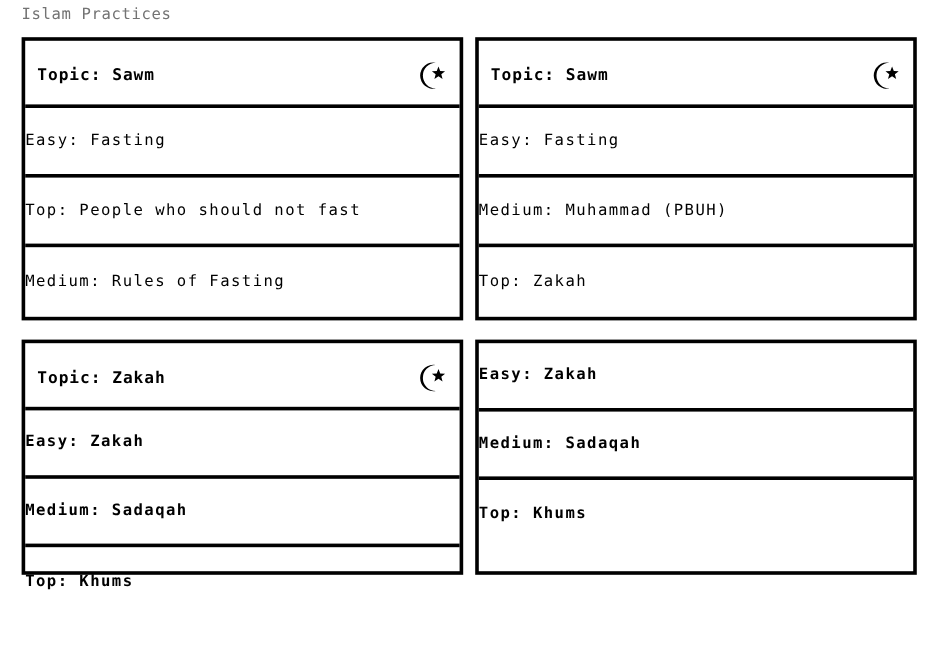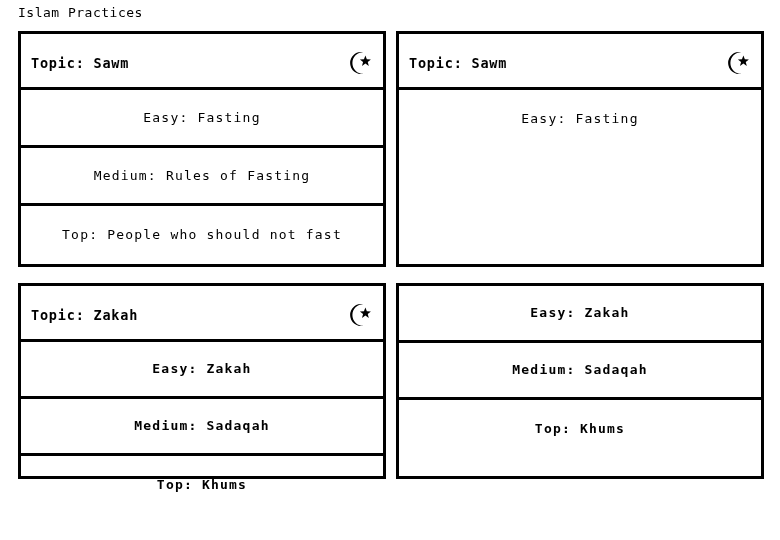--- a/index.html
+++ b/index.html
@@ -17,21 +17,21 @@
     color: #000000;
   }
   #page-title {
     position: absolute;
     left: 18px;
     top: 4px;
     font-size: 13px;
     line-height: 18px;
     letter-spacing: 0.5px;
     white-space: pre;
-    color: #000000;
+    color: #737373;
   }
   #cards-grid {
     position: absolute;
     left: 0;
     top: 0;
     width: 780px;
     height: 540px;
   }
   .card {
     position: absolute;
@@ -68,21 +68,21 @@
     margin-right: 4px;
   }
   .card-icon svg { display: block; }
 
   .card-row {
     box-sizing: border-box;
     height: 58px;
     border-bottom: 3px solid #000000;
     display: flex;
     align-items: center;
-    justify-content: center;
+    justify-content: flex-start;
     text-align: center;
   }
   .card-r2 .card-row { height: 57px; font-weight: bold; }
   .card-row:last-child { border-bottom: none; }
   .card-row-text {
     font-size: 13px;
     letter-spacing: 1.2px;
     white-space: pre;
     line-height: 16px;
   }
@@ -101,39 +101,45 @@
         <svg viewBox="0 0 30 30" width="30" height="30" aria-hidden="true">
           <path d="M20.2 4.2 A11 11 0 1 0 20.2 25.8 A8.9 8.9 0 1 1 20.2 4.2 Z" fill="#000000"></path>
           <path d="M22.4 7.4 L23.85 11.25 L27.9 11.4 L24.75 13.95 L25.8 17.9 L22.4 15.6 L19.0 17.9 L20.05 13.95 L16.9 11.4 L20.95 11.25 Z" fill="#000000"></path>
         </svg>
       </span>
     </div>
     <div class="card-row">
       <span class="card-row-text">Easy: Fasting</span>
     </div>
     <div class="card-row">
-      <span class="card-row-text">Medium: Rules of Fasting</span>
+      <span class="card-row-text">Top: People who should not fast</span>
     </div>
     <div class="card-row">
-      <span class="card-row-text">Top: People who should not fast</span>
+      <span class="card-row-text">Medium: Rules of Fasting</span>
     </div>
   </div>
 
   <div class="card card-r1 card-c2">
     <div class="card-header">
       <span class="card-header-title">Topic: Sawm</span>
       <span class="card-icon">
         <svg viewBox="0 0 30 30" width="30" height="30" aria-hidden="true">
           <path d="M20.2 4.2 A11 11 0 1 0 20.2 25.8 A8.9 8.9 0 1 1 20.2 4.2 Z" fill="#000000"></path>
           <path d="M22.4 7.4 L23.85 11.25 L27.9 11.4 L24.75 13.95 L25.8 17.9 L22.4 15.6 L19.0 17.9 L20.05 13.95 L16.9 11.4 L20.95 11.25 Z" fill="#000000"></path>
         </svg>
       </span>
     </div>
     <div class="card-row">
       <span class="card-row-text">Easy: Fasting</span>
+    </div>
+    <div class="card-row">
+      <span class="card-row-text">Medium: Muhammad (PBUH)</span>
+    </div>
+    <div class="card-row">
+      <span class="card-row-text">Top: Zakah</span>
     </div>
   </div>
 
   <div class="card card-r2 card-c1">
     <div class="card-header">
       <span class="card-header-title">Topic: Zakah</span>
       <span class="card-icon">
         <svg viewBox="0 0 30 30" width="30" height="30" aria-hidden="true">
           <path d="M20.2 4.2 A11 11 0 1 0 20.2 25.8 A8.9 8.9 0 1 1 20.2 4.2 Z" fill="#000000"></path>
           <path d="M22.4 7.4 L23.85 11.25 L27.9 11.4 L24.75 13.95 L25.8 17.9 L22.4 15.6 L19.0 17.9 L20.05 13.95 L16.9 11.4 L20.95 11.25 Z" fill="#000000"></path>

